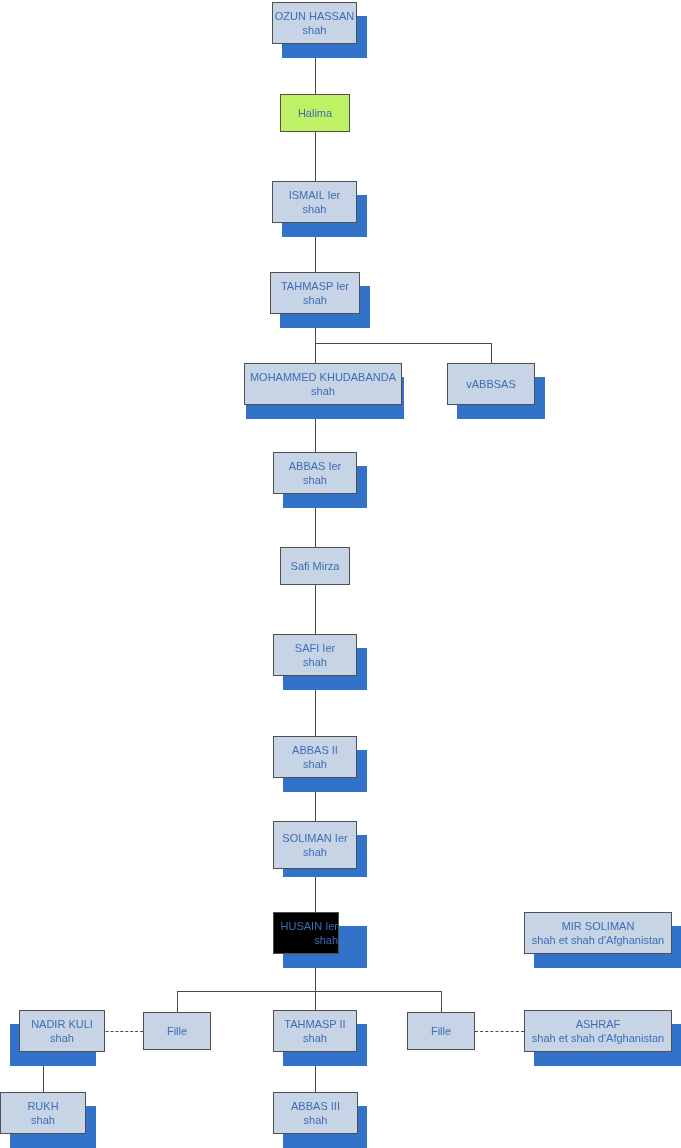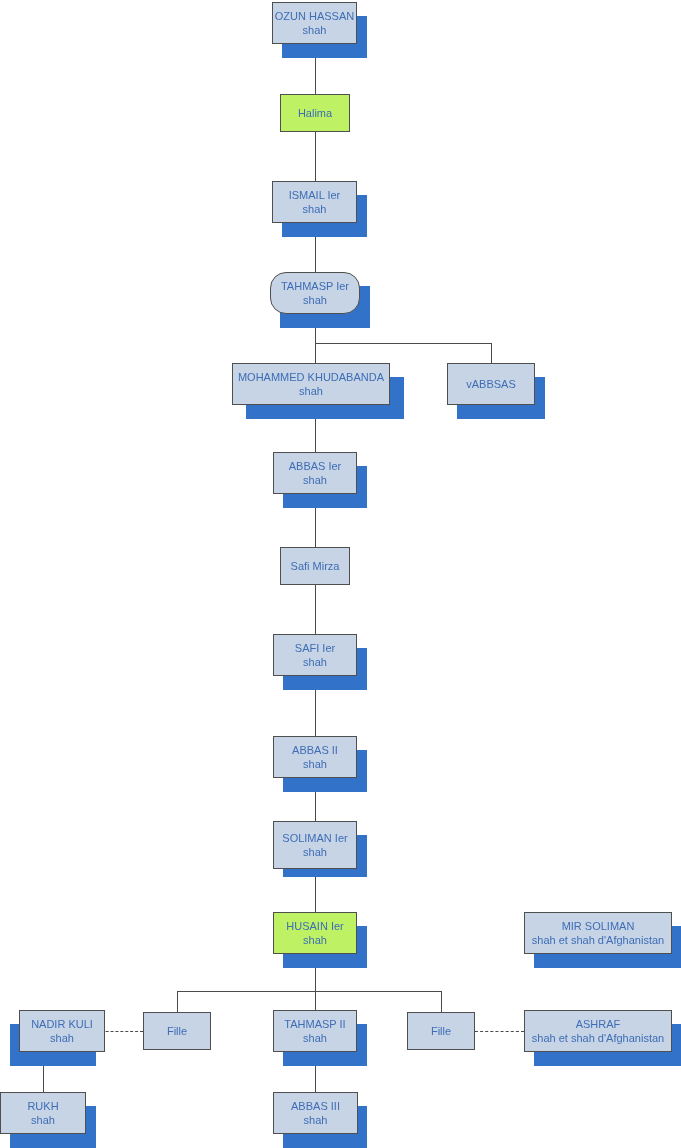--- a/index.html
+++ b/index.html
@@ -101,25 +101,25 @@
         <span>OZUN HASSAN</span>
         <span class="ln2">shah</span>
       </div>
       <div class="node" style="left: 280px; top: 94px; width: 70px; height: 38px; background: #bef264; border-color: rgb(79, 79, 79); color: rgb(62, 109, 181);">
         <span>Halima</span>
       </div>
       <div class="node" style="left: 272px; top: 181px; width: 85px; height: 42px; background: rgb(198, 212, 230); border-color: rgb(79, 79, 79); color: rgb(62, 109, 181);">
         <span>ISMAIL Ier</span>
         <span class="ln2">shah</span>
       </div>
-      <div class="node" style="left: 270px; top: 272px; width: 90px; height: 42px; background: rgb(198, 212, 230); border-color: rgb(79, 79, 79); color: rgb(62, 109, 181); border-radius: 16px;">
+      <div class="node" style="left: 270px; top: 272px; width: 90px; height: 42px; background: rgb(198, 212, 230); border-color: rgb(79, 79, 79); color: rgb(62, 109, 181);">
         <span>TAHMASP Ier</span>
         <span class="ln2">shah</span>
       </div>
-      <div class="node" style="left: 232px; top: 363px; width: 158px; height: 42px; background: rgb(198, 212, 230); border-color: rgb(79, 79, 79); color: rgb(62, 109, 181);">
+      <div class="node" style="left: 244px; top: 363px; width: 158px; height: 42px; background: rgb(198, 212, 230); border-color: rgb(79, 79, 79); color: rgb(62, 109, 181);">
         <span>MOHAMMED KHUDABANDA</span>
         <span class="ln2">shah</span>
       </div>
       <div class="node" style="left: 447px; top: 363px; width: 88px; height: 42px; background: rgb(198, 212, 230); border-color: rgb(79, 79, 79); color: rgb(62, 109, 181);">
         <span>vABBSAS</span>
       </div>
       <div class="node" style="left: 273px; top: 452px; width: 84px; height: 42px; background: rgb(198, 212, 230); border-color: rgb(79, 79, 79); color: rgb(62, 109, 181);">
         <span>ABBAS Ier</span>
         <span class="ln2">shah</span>
       </div>
@@ -131,21 +131,21 @@
         <span class="ln2">shah</span>
       </div>
       <div class="node" style="left: 273px; top: 736px; width: 84px; height: 42px; background: rgb(198, 212, 230); border-color: rgb(79, 79, 79); color: rgb(62, 109, 181);">
         <span>ABBAS II</span>
         <span class="ln2">shah</span>
       </div>
       <div class="node" style="left: 273px; top: 821px; width: 84px; height: 48px; background: rgb(198, 212, 230); border-color: rgb(79, 79, 79); color: rgb(62, 109, 181);">
         <span>SOLIMAN Ier</span>
         <span class="ln2">shah</span>
       </div>
-      <div class="node" style="left: 273px; top: 912px; width: 84px; height: 42px; background: #bef264; border-color: rgb(79, 79, 79); color: rgb(62, 109, 181);">
+      <div class="node" style="left: 273px; top: 912px; width: 66px; height: 42px; background: #000000; border-color: rgb(79, 79, 79); color: rgb(62, 109, 181); align-items: flex-end;">
         <span>HUSAIN Ier</span>
         <span class="ln2">shah</span>
       </div>
       <div class="node" style="left: 524px; top: 912px; width: 148px; height: 42px; background: rgb(198, 212, 230); border-color: rgb(79, 79, 79); color: rgb(62, 109, 181);">
         <span>MIR SOLIMAN</span>
         <span class="ln2">shah et shah d'Afghanistan</span>
       </div>
       <div class="node" style="left: 0px; top: 1010px; width: 86px; height: 42px; background: rgb(198, 212, 230); border-color: rgb(79, 79, 79); color: rgb(62, 109, 181); margin-left: 19px;">
         <span>NADIR KULI</span>
         <span class="ln2">shah</span>

